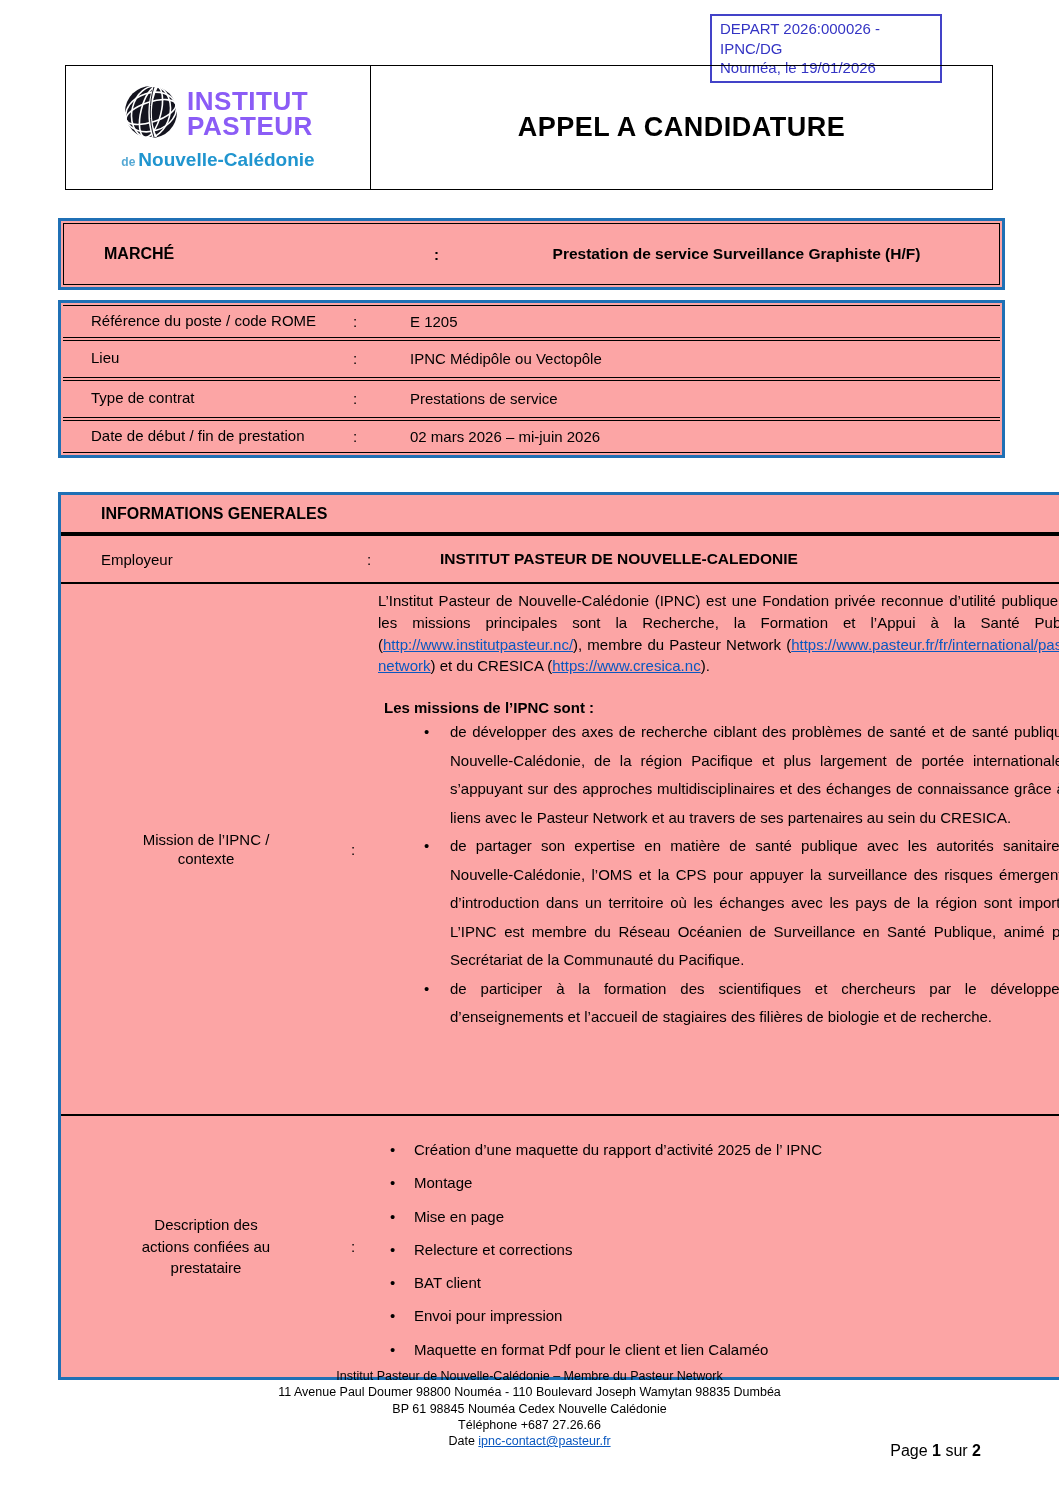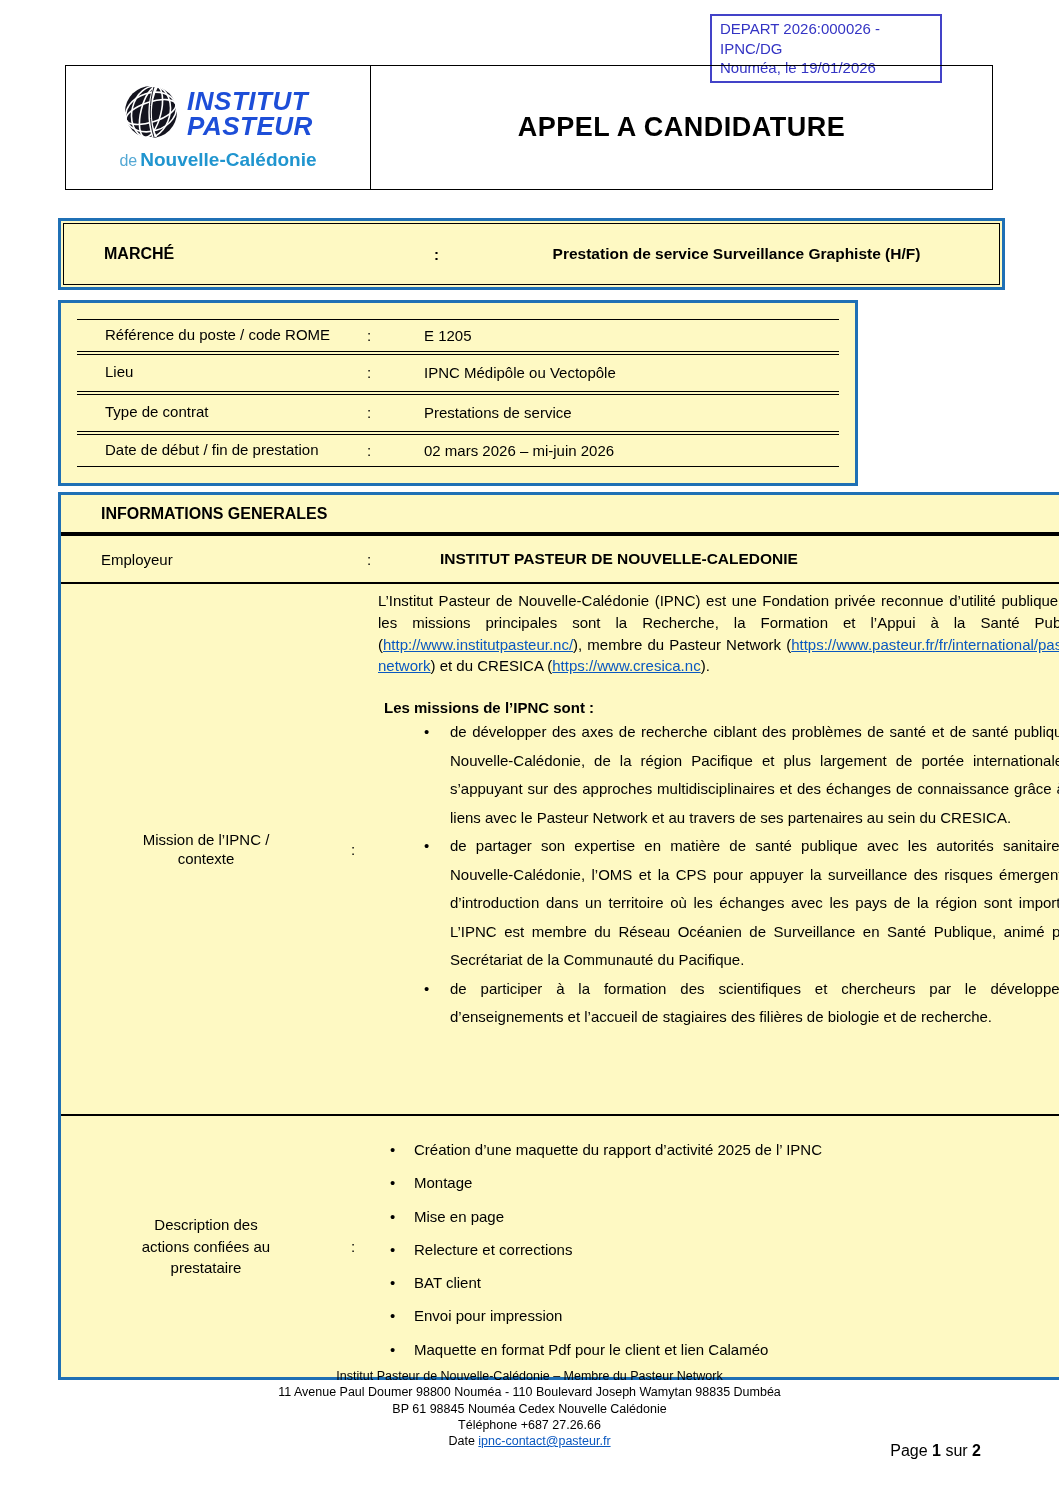--- a/index.html
+++ b/index.html
@@ -21,42 +21,42 @@
   .header-table {
     position:absolute; left:65px; top:65px; width:928px; height:125px;
     border:1.5px solid #000; display:flex;
   }
   .header-logo-cell {
     width:305px; border-right:1.5px solid #000;
     display:flex; align-items:center; justify-content:center;
   }
   .logo { display:flex; flex-direction:column; align-items:center; }
   .logo-top { display:flex; align-items:center; gap:8px; }
-  .logo-name { font-weight:bold; color:#1d4ed8; font-size:26px; line-height:0.95; letter-spacing:0.5px;font-style:italic; }
+  .logo-name { font-weight:bold; color:#8b5cf6; font-size:26px; line-height:0.95; letter-spacing:0.5px; }
   .logo-sub { margin-top:6px; font-weight:bold; color:#2095cf; font-size:19px; }
-  .logo-sub .de { font-size:16px; font-weight:normal; color:#54a8d4; margin-right:3px; }
+  .logo-sub .de { font-size:12px; font-weight:bold; color:#54a8d4; margin-right:3px; }
   .header-title-cell { flex:1; display:flex; align-items:center; justify-content:center; }
   .doc-title { font-weight:bold; font-size:27px; letter-spacing:0.5px; }
 
   
-  .blue-frame { border:3px solid #1f70b5; background:#fef9c3; }
+  .blue-frame { border:3px solid #1f70b5; background:#fca5a5; }
 
   
   .marche { position:absolute; left:58px; top:218px; width:947px; padding:2px; }
   .marche-inner {
     border:1.5px solid #000;
     display:grid; grid-template-columns:370px 60px 1fr;
     align-items:center; min-height:62px;
   }
   .marche-label { padding-left:40px; font-weight:bold; font-size:16px; }
   .marche-colon { font-weight:bold; }
   .marche-value { font-weight:bold; font-size:15.5px; text-align:center; padding-right:20px; }
 
   
-  .details { position:absolute; left:58px; top:300px; width:800px; padding:16px; }
+  .details { position:absolute; left:58px; top:300px; width:947px; padding:2px; }
   .d-row {
     border-top:1.5px solid #000; border-bottom:1.5px solid #000;
     display:grid; grid-template-columns:290px 25px 1fr; align-items:center;
     margin-bottom:2px;
   }
   .d-row:last-child { margin-bottom:0; }
   .d-label { padding:6px 10px 6px 28px; line-height:1.25; }
   .d-value { padding:6px 10px 6px 32px; }
   .rh-sm { min-height:38px; }
 

